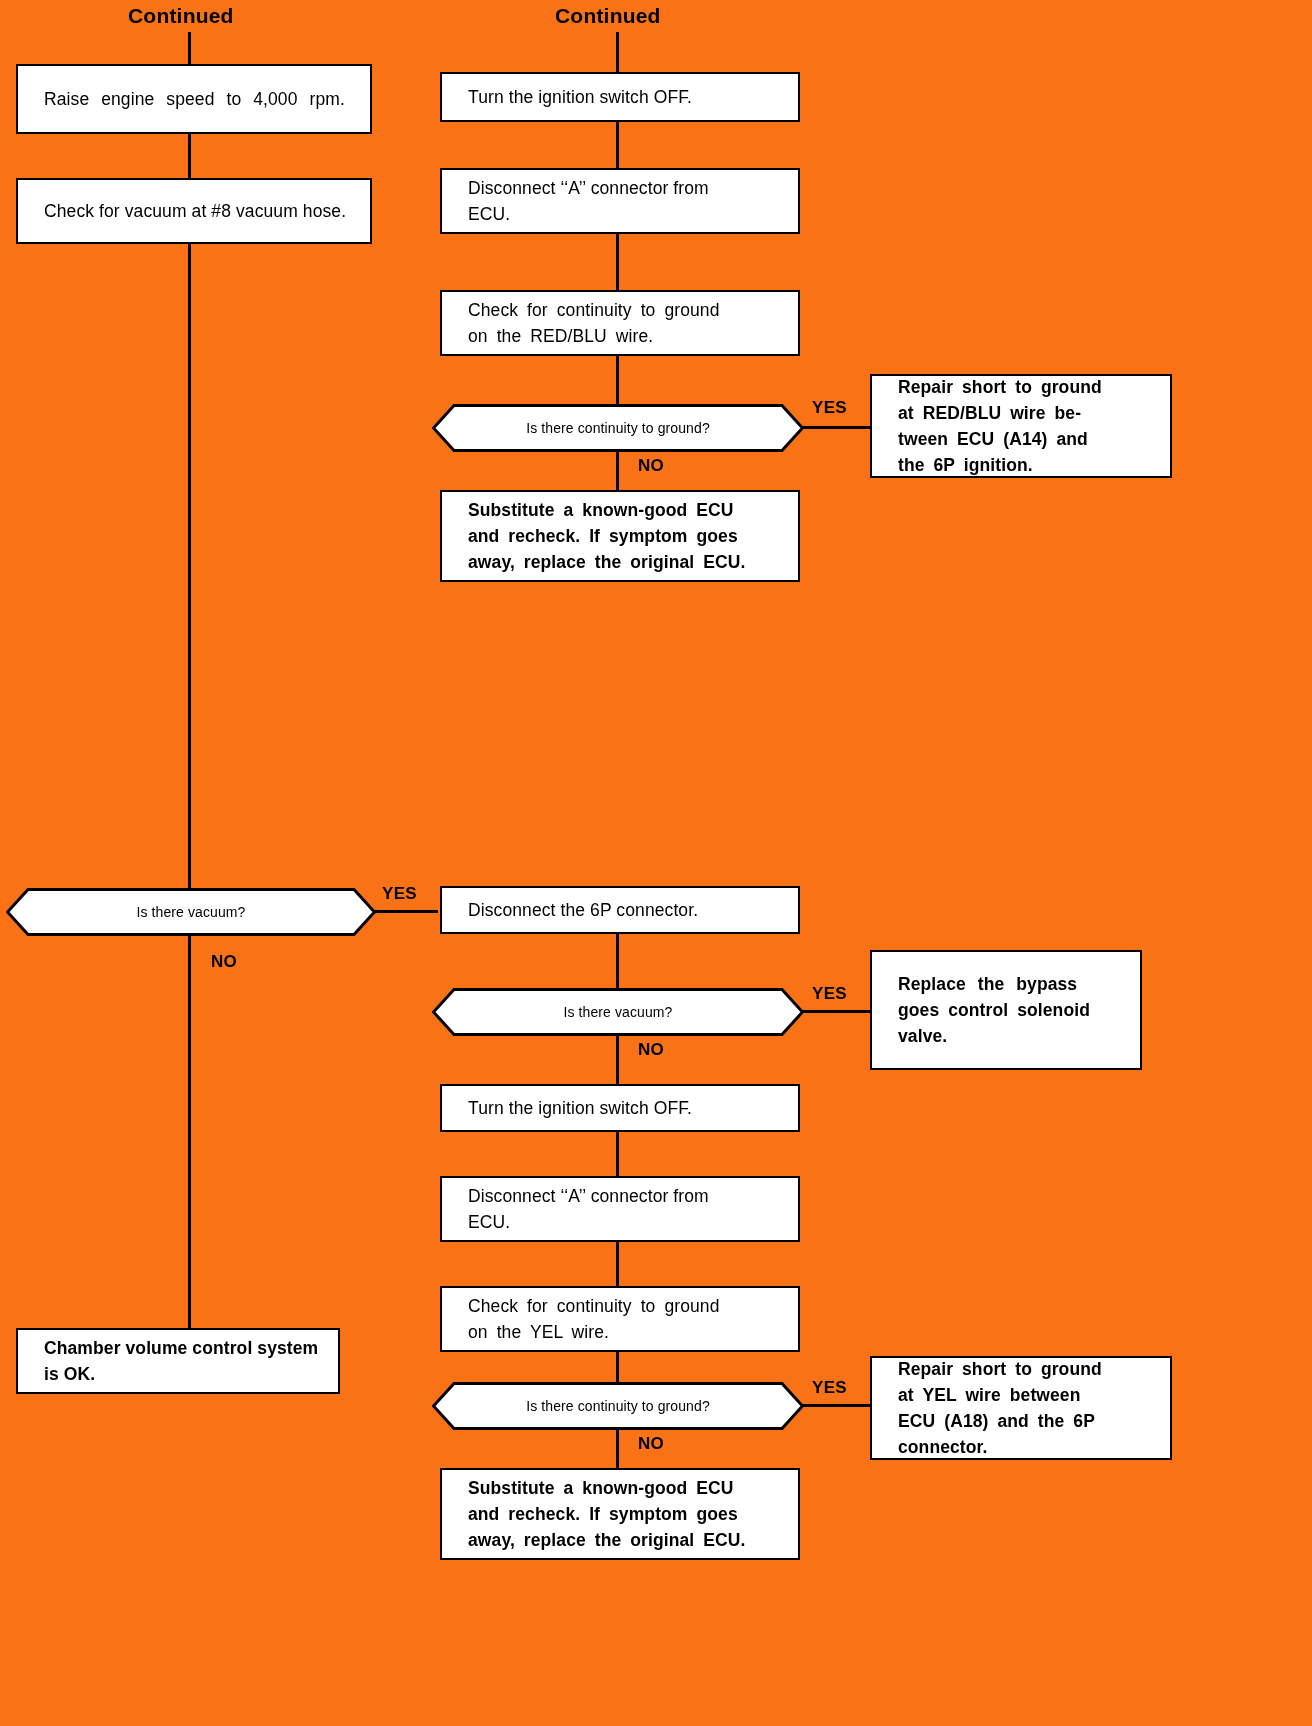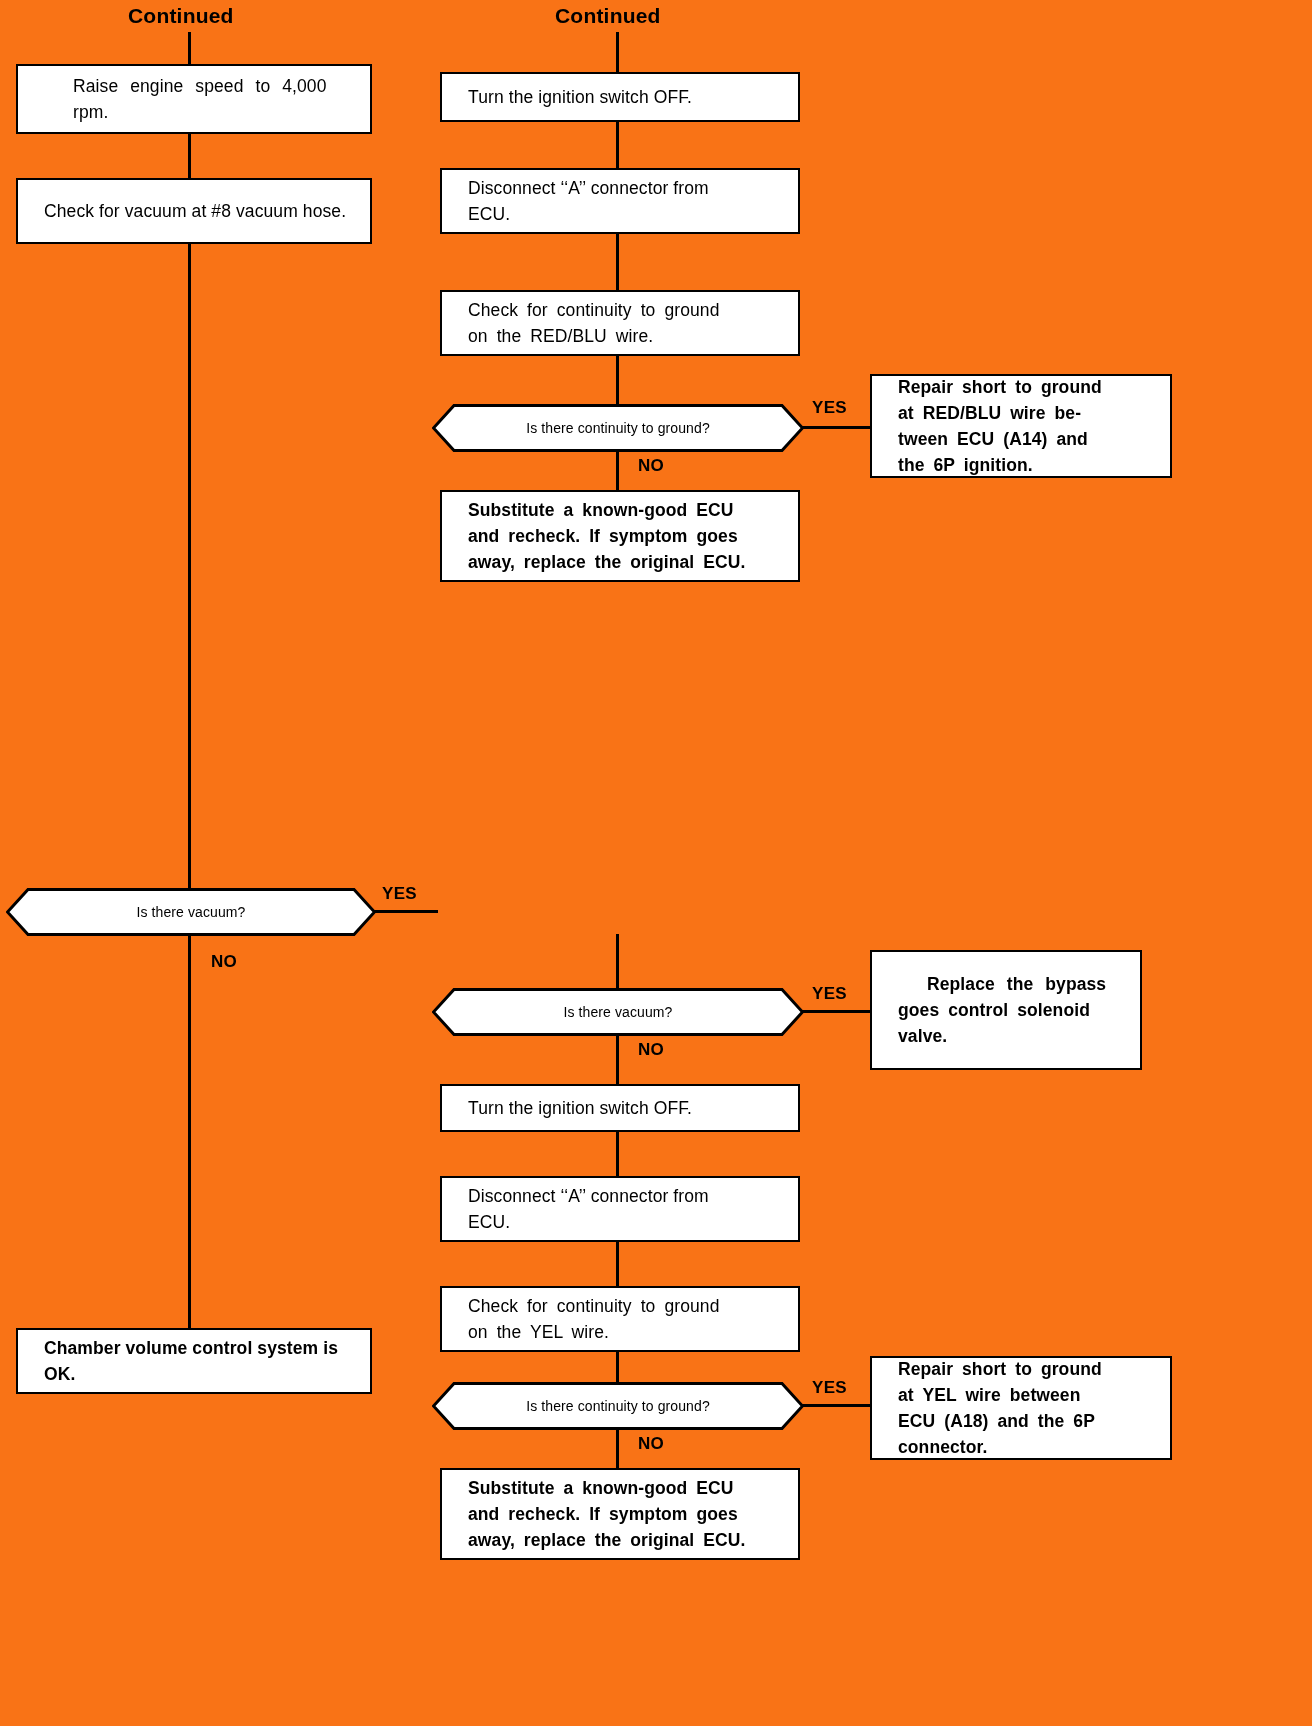--- a/index.html
+++ b/index.html
@@ -44,21 +44,20 @@
   .box.bold .txt {
     font-weight: bold;
   }
 
   
   .spaced {
     word-spacing: 4px;
   }
   .spaced2 {
     word-spacing: 7px;
-    margin-left: 29px;
   }
 
   
   .hex {
     position: absolute;
     box-sizing: border-box;
   }
   .hex .hexshape {
     width: 100%;
     height: 100%;
@@ -130,21 +129,21 @@
     </svg>
     <div class="hextext">Is there vacuum?</div>
   </div>
 
   <div class="hline" style="left:374px; top:910px; width:64px;"></div>
   <div class="lbl" style="left:382px; top:884px;">YES</div>
 
   <div class="lbl" style="left:211px; top:952px;">NO</div>
   <div class="vline" style="left:188px; top:936px; height:392px;"></div>
 
-  <div class="node box bold" style="left:16px; top:1328px; width:356px; height:66px;">
+  <div class="node box bold" style="left:16px; top:1328px; width:324px; height:66px;">
     <div class="txt">Chamber volume control system is OK.</div>
   </div>
 
   <div class="vline" style="left:616px; top:32px; height:40px;"></div>
 
   <div class="node box" style="left:440px; top:72px; width:360px; height:50px;">
     <div class="txt">Turn the ignition switch OFF.</div>
   </div>
 
   <div class="vline" style="left:616px; top:122px; height:46px;"></div>
@@ -190,20 +189,23 @@
   <div class="vline" style="left:616px; top:452px; height:38px;"></div>
 
   <div class="node box bold" style="left:440px; top:490px; width:360px; height:92px;">
     <div class="txt spaced">
       <span>Substitute a known-good ECU</span><br>
       <span>and recheck. If symptom goes</span><br>
       <span>away, replace the original ECU.</span>
     </div>
   </div>
 
+  <div class="node box" style="left:440px; top:886px; width:360px; height:48px;">
+    <div class="txt">Disconnect the 6P connector.</div>
+  </div>
 
   <div class="vline" style="left:616px; top:934px; height:56px;"></div>
 
   <div class="hex" style="left:432px; top:988px; width:372px; height:48px;">
     <svg class="hexshape" viewBox="0 0 372 48" preserveAspectRatio="none">
       <polygon points="22,1.5 350,1.5 370.5,24 350,46.5 22,46.5 1.5,24" fill="#ffffff" stroke="#000000" stroke-width="3"></polygon>
     </svg>
     <div class="hextext">Is there vacuum?</div>
   </div>
 

